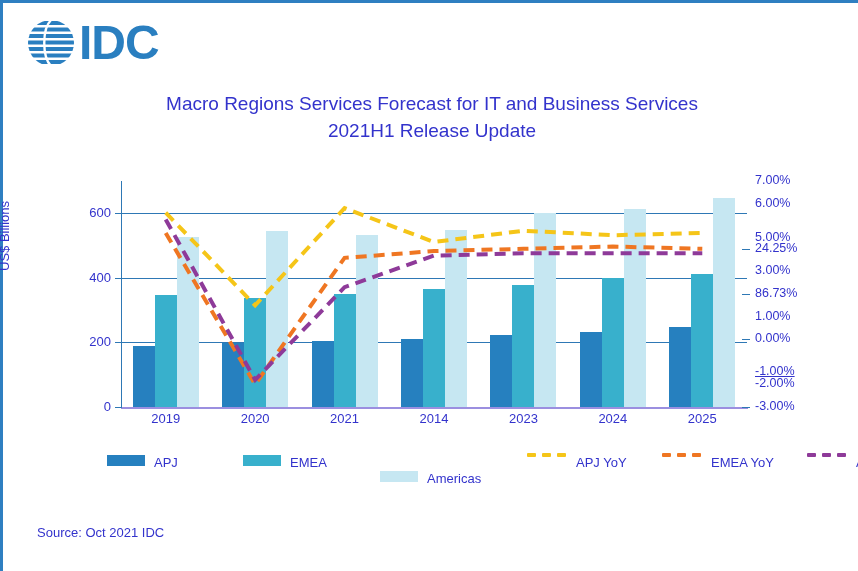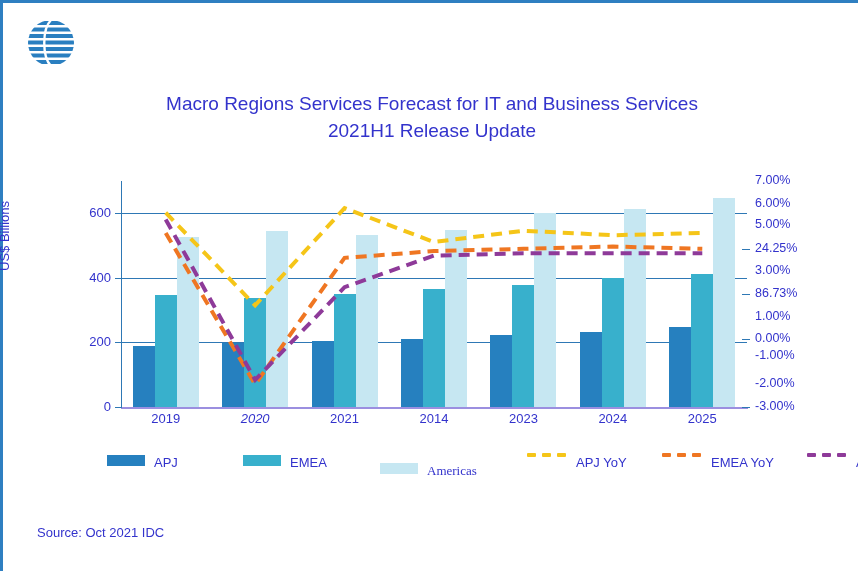--- a/index.html
+++ b/index.html
@@ -73,20 +73,21 @@
           <rect x="0" y="36.5" width="52" height="4.0"></rect>
           <rect x="0" y="43" width="52" height="4.0"></rect>
         </g>
         <g clip-path="url(#gclip)" fill="#ffffff">
           <path d="M26 0 C14 10 14 42 26 52 L52 52 L52 0 Z" opacity="0"></path>
         </g>
         <path d="M26 3 C17 12 17 40 26 49" stroke="#ffffff" stroke-width="2.4" fill="none"></path>
         <path d="M26 3 C35 12 35 40 26 49" stroke="#ffffff" stroke-width="0" fill="none"></path>
       </svg>
     </div>
+    <div id="logo-text">IDC</div>
   </div>
 
   <div id="title">
     <div>Macro Regions Services Forecast for IT and Business Services</div>
     <div>2021H1 Release Update</div>
   </div>
 
   <div id="ylabel">US$ Billions</div>
 
   <div id="axis-left"></div>
@@ -99,30 +100,30 @@
       <div class="tick-mark-left" style="top: 339.429px;"></div>
       <div class="ytick-left-pos" style="top: 274.857px;">400</div>
       <div class="tick-mark-left" style="top: 274.857px;"></div>
       <div class="ytick-left-pos" style="top: 210.286px;">600</div>
       <div class="tick-mark-left" style="top: 210.286px;"></div>
     </div>
   <div id="ticks-right">
       <div class="ytick-right" style="top: 404px;">-3.00%</div>
       <div class="tick-mark-right" style="top: 404px;"></div>
       <div class="ytick-right" style="top: 381.4px;">-2.00%</div>
-      <div class="ytick-right" style="top: 353px;">-1.00%</div>
+      <div class="ytick-right" style="top: 369px; text-decoration: underline;">-1.00%</div>
       <div class="ytick-right" style="top: 336.2px;">0.00%</div>
       <div class="tick-mark-right" style="top: 336.2px;"></div>
       <div class="ytick-right" style="top: 313.6px;">1.00%</div>
       <div class="ytick-right" style="top: 291px;">86.73%</div>
       <div class="tick-mark-right" style="top: 291px;"></div>
       <div class="ytick-right" style="top: 268.4px;">3.00%</div>
       <div class="ytick-right" style="top: 245.8px;">24.25%</div>
       <div class="tick-mark-right" style="top: 245.8px;"></div>
-      <div class="ytick-right" style="top: 222px;">5.00%</div>
+      <div class="ytick-right" style="top: 235px;">5.00%</div>
       <div class="ytick-right" style="top: 200.6px;">6.00%</div>
       <div class="ytick-right" style="top: 178px;">7.00%</div>
     </div>
   <div id="gridlines">
       <div class="gridline" style="top: 339.429px; left: 118px; width: 626px; position: absolute;"></div>
       <div class="gridline" style="top: 274.857px; left: 118px; width: 626px; position: absolute;"></div>
       <div class="gridline" style="top: 210.286px; left: 118px; width: 626px; position: absolute;"></div>
     </div>
   <div id="bars">
       <div style="position: absolute; left: 129.714px; top: 342.657px; width: 22px; height: 61.3429px; background: rgb(38, 128, 191);"></div>
@@ -147,38 +148,38 @@
       <div style="position: absolute; left: 620.857px; top: 206.411px; width: 22px; height: 197.589px; background: rgb(198, 231, 242);"></div>
       <div style="position: absolute; left: 710.286px; top: 194.789px; width: 22px; height: 209.211px; background: rgb(198, 231, 242);"></div>
     </div>
   <svg class="overlay" id="lines" width="858" height="571">
       <polyline points="162.71428571428572,209.64000000000001 252.14285714285714,302.3 341.57142857142856,205.11999999999998 431,239.02 520.4285714285714,227.72 609.8571428571429,232.24 699.2857142857143,229.98" fill="none" stroke="#f5c518" stroke-width="4" stroke-dasharray="11,7" stroke-linecap="butt"></polyline>
       <polyline points="162.71428571428572,229.98 252.14285714285714,381.4 341.57142857142856,254.84000000000003 431,248.05999999999997 520.4285714285714,245.8 609.8571428571429,243.54000000000002 699.2857142857143,245.8" fill="none" stroke="#ef7622" stroke-width="4" stroke-dasharray="11,7" stroke-linecap="butt"></polyline>
       <polyline points="162.71428571428572,216.42 252.14285714285714,376.88 341.57142857142856,284.22 431,252.57999999999998 520.4285714285714,250.32000000000002 609.8571428571429,250.32000000000002 699.2857142857143,250.32000000000002" fill="none" stroke="#8e3a99" stroke-width="4" stroke-dasharray="11,7" stroke-linecap="butt"></polyline>
     </svg>
   <div id="xticks">
       <div class="xtick" style="left: 122.714px;">2019</div>
-      <div class="xtick" style="left: 212.143px; font-style: italic;">2020</div>
+      <div class="xtick" style="left: 212.143px;">2020</div>
       <div class="xtick" style="left: 301.571px;">2021</div>
       <div class="xtick" style="left: 391px;">2014</div>
       <div class="xtick" style="left: 480.429px;">2023</div>
       <div class="xtick" style="left: 569.857px;">2024</div>
       <div class="xtick" style="left: 659.286px;">2025</div>
     </div>
 
   <div id="legend">
       <div class="leg" style="left: 0px; top: 0px;">
         <span class="swatch" style="background: rgb(38, 128, 191);"></span>
         <span>APJ</span>
       </div>
       <div class="leg" style="left: 136px; top: 0px;">
         <span class="swatch" style="background: rgb(56, 176, 204);"></span>
         <span>EMEA</span>
       </div>
-      <div class="leg" style="left: 273px; top: 8px; font-family: Liberation Serif, serif;">
+      <div class="leg" style="left: 273px; top: 16px;">
         <span class="swatch" style="background: rgb(198, 231, 242);"></span>
         <span>Americas</span>
       </div>
       <div class="leg" style="left: 420px; top: 0px;">
         <span class="dashswatch">
           <i style="left: 0px; background: rgb(245, 197, 24);"></i>
           <i style="left: 15px; background: rgb(245, 197, 24);"></i>
           <i style="left: 30px; background: rgb(245, 197, 24);"></i>
         </span>
         <span>APJ YoY</span>

